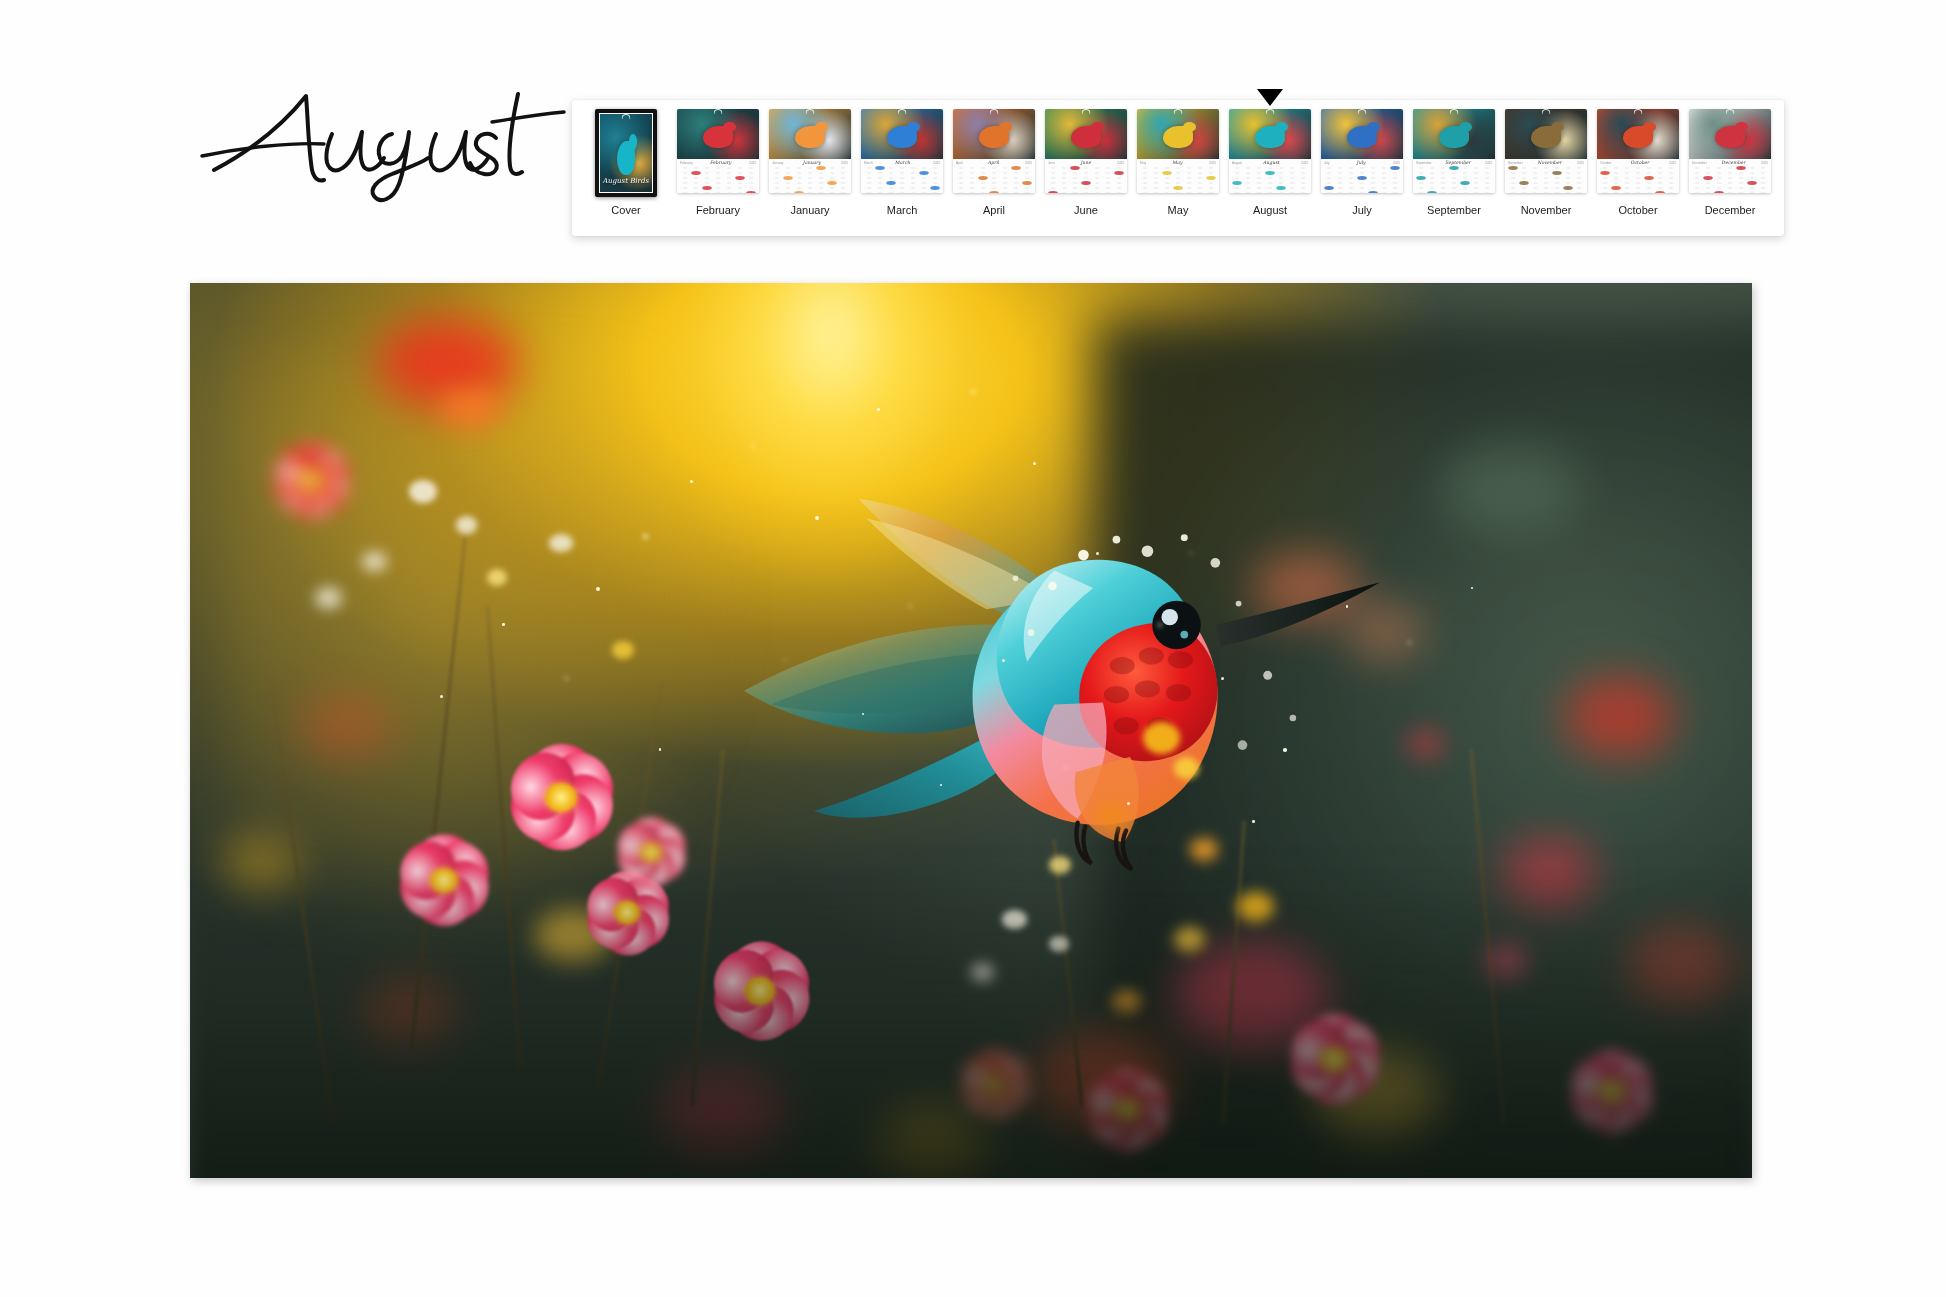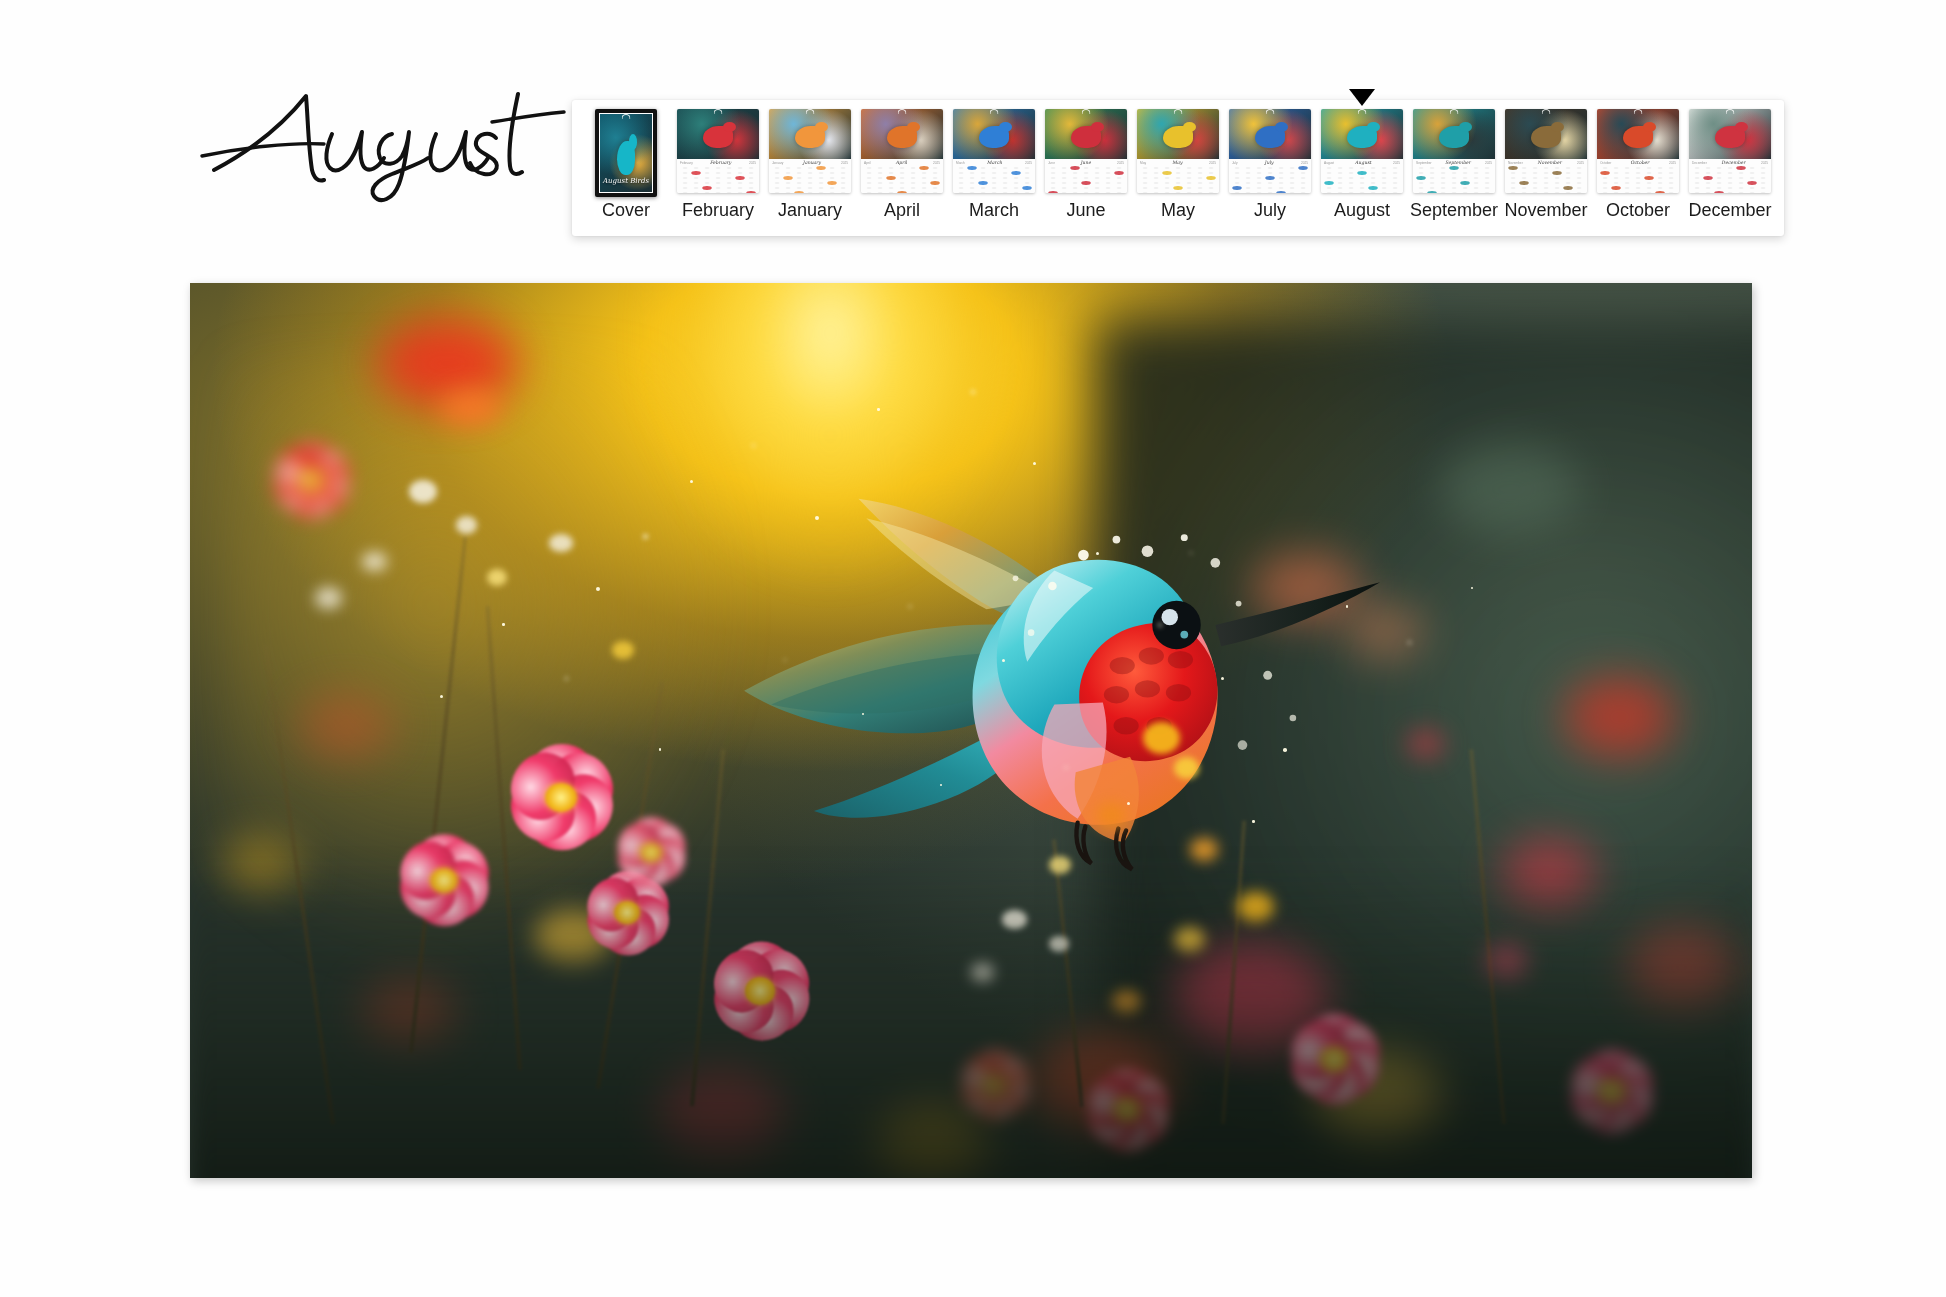--- a/index.html
+++ b/index.html
@@ -132,21 +132,21 @@
     transform: translateX(-50%);
     width: 9px;
     height: 5px;
     border: 1px solid rgba(255,255,255,0.85);
     border-bottom: none;
     border-radius: 5px 5px 0 0;
     z-index: 4;
   }
   .thumb-label {
     margin-top: 6px;
-    font-size: 18px;
+    font-size: 11px;
     color: #1c1c1c;
     line-height: 22px;
     white-space: nowrap;
     font-family: "Liberation Sans", sans-serif;
   }
   .thumb.cover .thumb-label { margin-top: 2px; }
 
   
   .pointer {
     position: absolute;
@@ -403,20 +403,81 @@
                 <i></i>
                 <i></i>
                 <i></i>
               </div>
             </div>
           </div>
           <div class="thumb-label">January</div>
         </div>
         <div class="thumb">
           <div class="thumb-img">
+            <div class="thumb-photo" style="background: radial-gradient(circle at 30% 30%, rgb(217, 166, 58) 0%, rgba(0, 0, 0, 0) 58%), radial-gradient(circle at 72% 62%, rgb(196, 51, 47) 0%, rgba(0, 0, 0, 0) 46%), linear-gradient(135deg, rgb(46, 127, 196) 0%, rgb(29, 47, 51) 100%);">
+              <div style="position: absolute; left: 32%; top: 34%; width: 36%; height: 44%; border-radius: 60% 40% 48% 52%; background: rgb(47, 127, 214); box-shadow: rgba(0, 0, 0, 0.35) 0px 0px 5px;"></div>
+              <div style="position: absolute; left: 56%; top: 26%; width: 16%; height: 20%; border-radius: 50%; background: rgb(47, 127, 214);"></div>
+            </div>
+            <div class="hanger"></div>
+            <div class="thumb-grid">
+              <div class="grid-head">
+                <span>March</span>
+                <span class="mini-script">March</span>
+                <span>2025</span>
+              </div>
+              <div class="grid-dots">
+                <i></i>
+                <i class="mark" style="background: rgb(47, 127, 214); opacity: 0.85;"></i>
+                <i></i>
+                <i></i>
+                <i></i>
+                <i></i>
+                <i></i>
+                <i></i>
+                <i></i>
+                <i></i>
+                <i></i>
+                <i></i>
+                <i class="mark" style="background: rgb(47, 127, 214); opacity: 0.85;"></i>
+                <i></i>
+                <i></i>
+                <i></i>
+                <i></i>
+                <i></i>
+                <i></i>
+                <i></i>
+                <i></i>
+                <i></i>
+                <i></i>
+                <i class="mark" style="background: rgb(47, 127, 214); opacity: 0.85;"></i>
+                <i></i>
+                <i></i>
+                <i></i>
+                <i></i>
+                <i></i>
+                <i></i>
+                <i></i>
+                <i></i>
+                <i></i>
+                <i></i>
+                <i class="mark" style="background: rgb(47, 127, 214); opacity: 0.85;"></i>
+                <i></i>
+                <i></i>
+                <i></i>
+                <i></i>
+                <i></i>
+                <i></i>
+                <i></i>
+              </div>
+            </div>
+          </div>
+          <div class="thumb-label">March</div>
+        </div>
+        <div class="thumb">
+          <div class="thumb-img">
             <div class="thumb-photo" style="background: radial-gradient(circle at 30% 30%, rgb(143, 127, 168) 0%, rgba(0, 0, 0, 0) 58%), radial-gradient(circle at 72% 62%, rgb(220, 210, 194) 0%, rgba(0, 0, 0, 0) 46%), linear-gradient(135deg, rgb(224, 116, 42) 0%, rgb(29, 47, 51) 100%);">
               <div style="position: absolute; left: 32%; top: 34%; width: 36%; height: 44%; border-radius: 60% 40% 48% 52%; background: rgb(224, 116, 42); box-shadow: rgba(0, 0, 0, 0.35) 0px 0px 5px;"></div>
               <div style="position: absolute; left: 56%; top: 26%; width: 16%; height: 20%; border-radius: 50%; background: rgb(224, 116, 42);"></div>
             </div>
             <div class="hanger"></div>
             <div class="thumb-grid">
               <div class="grid-head">
                 <span>April</span>
                 <span class="mini-script">April</span>
                 <span>2025</span>
@@ -464,81 +525,20 @@
                 <i></i>
                 <i></i>
                 <i></i>
               </div>
             </div>
           </div>
           <div class="thumb-label">April</div>
         </div>
         <div class="thumb">
           <div class="thumb-img">
-            <div class="thumb-photo" style="background: radial-gradient(circle at 30% 30%, rgb(217, 166, 58) 0%, rgba(0, 0, 0, 0) 58%), radial-gradient(circle at 72% 62%, rgb(196, 51, 47) 0%, rgba(0, 0, 0, 0) 46%), linear-gradient(135deg, rgb(46, 127, 196) 0%, rgb(29, 47, 51) 100%);">
-              <div style="position: absolute; left: 32%; top: 34%; width: 36%; height: 44%; border-radius: 60% 40% 48% 52%; background: rgb(47, 127, 214); box-shadow: rgba(0, 0, 0, 0.35) 0px 0px 5px;"></div>
-              <div style="position: absolute; left: 56%; top: 26%; width: 16%; height: 20%; border-radius: 50%; background: rgb(47, 127, 214);"></div>
-            </div>
-            <div class="hanger"></div>
-            <div class="thumb-grid">
-              <div class="grid-head">
-                <span>March</span>
-                <span class="mini-script">March</span>
-                <span>2025</span>
-              </div>
-              <div class="grid-dots">
-                <i></i>
-                <i class="mark" style="background: rgb(47, 127, 214); opacity: 0.85;"></i>
-                <i></i>
-                <i></i>
-                <i></i>
-                <i></i>
-                <i></i>
-                <i></i>
-                <i></i>
-                <i></i>
-                <i></i>
-                <i></i>
-                <i class="mark" style="background: rgb(47, 127, 214); opacity: 0.85;"></i>
-                <i></i>
-                <i></i>
-                <i></i>
-                <i></i>
-                <i></i>
-                <i></i>
-                <i></i>
-                <i></i>
-                <i></i>
-                <i></i>
-                <i class="mark" style="background: rgb(47, 127, 214); opacity: 0.85;"></i>
-                <i></i>
-                <i></i>
-                <i></i>
-                <i></i>
-                <i></i>
-                <i></i>
-                <i></i>
-                <i></i>
-                <i></i>
-                <i></i>
-                <i class="mark" style="background: rgb(47, 127, 214); opacity: 0.85;"></i>
-                <i></i>
-                <i></i>
-                <i></i>
-                <i></i>
-                <i></i>
-                <i></i>
-                <i></i>
-              </div>
-            </div>
-          </div>
-          <div class="thumb-label">March</div>
-        </div>
-        <div class="thumb">
-          <div class="thumb-img">
             <div class="thumb-photo" style="background: radial-gradient(circle at 30% 30%, rgb(226, 184, 58) 0%, rgba(0, 0, 0, 0) 58%), radial-gradient(circle at 72% 62%, rgb(207, 47, 61) 0%, rgba(0, 0, 0, 0) 46%), linear-gradient(135deg, rgb(47, 143, 94) 0%, rgb(29, 47, 51) 100%);">
               <div style="position: absolute; left: 32%; top: 34%; width: 36%; height: 44%; border-radius: 60% 40% 48% 52%; background: rgb(207, 47, 61); box-shadow: rgba(0, 0, 0, 0.35) 0px 0px 5px;"></div>
               <div style="position: absolute; left: 56%; top: 26%; width: 16%; height: 20%; border-radius: 50%; background: rgb(207, 47, 61);"></div>
             </div>
             <div class="hanger"></div>
             <div class="thumb-grid">
               <div class="grid-head">
                 <span>June</span>
                 <span class="mini-script">June</span>
                 <span>2025</span>
@@ -647,20 +647,82 @@
                 <i></i>
                 <i></i>
                 <i></i>
               </div>
             </div>
           </div>
           <div class="thumb-label">May</div>
         </div>
         <div class="thumb">
           <div class="thumb-img">
+            <div class="thumb-photo" style="background: radial-gradient(circle at 30% 30%, rgb(232, 191, 46) 0%, rgba(0, 0, 0, 0) 58%), radial-gradient(circle at 72% 62%, rgb(226, 69, 76) 0%, rgba(0, 0, 0, 0) 46%), linear-gradient(135deg, rgb(31, 168, 184) 0%, rgb(29, 47, 51) 100%);">
+              <div style="position: absolute; left: 32%; top: 34%; width: 36%; height: 44%; border-radius: 60% 40% 48% 52%; background: rgb(31, 176, 192); box-shadow: rgba(0, 0, 0, 0.35) 0px 0px 5px;"></div>
+              <div style="position: absolute; left: 56%; top: 26%; width: 16%; height: 20%; border-radius: 50%; background: rgb(31, 176, 192);"></div>
+            </div>
+            <div class="hanger"></div>
+            <div class="thumb-grid">
+              <div class="grid-head">
+                <span>August</span>
+                <span class="mini-script">August</span>
+                <span>2025</span>
+              </div>
+              <div class="grid-dots">
+                <i></i>
+                <i></i>
+                <i></i>
+                <i></i>
+                <i></i>
+                <i></i>
+                <i></i>
+                <i></i>
+                <i></i>
+                <i></i>
+                <i class="mark" style="background: rgb(31, 176, 192); opacity: 0.85;"></i>
+                <i></i>
+                <i></i>
+                <i></i>
+                <i></i>
+                <i></i>
+                <i></i>
+                <i></i>
+                <i></i>
+                <i></i>
+                <i></i>
+                <i class="mark" style="background: rgb(31, 176, 192); opacity: 0.85;"></i>
+                <i></i>
+                <i></i>
+                <i></i>
+                <i></i>
+                <i></i>
+                <i></i>
+                <i></i>
+                <i></i>
+                <i></i>
+                <i></i>
+                <i class="mark" style="background: rgb(31, 176, 192); opacity: 0.85;"></i>
+                <i></i>
+                <i></i>
+                <i></i>
+                <i></i>
+                <i></i>
+                <i></i>
+                <i></i>
+                <i></i>
+                <i></i>
+              </div>
+            </div>
+          </div>
+          <div class="thumb-label">August</div>
+          <div class="pointer"></div>
+        </div>
+        <div class="thumb">
+          <div class="thumb-img">
             <div class="thumb-photo" style="background: radial-gradient(circle at 30% 30%, rgb(240, 194, 58) 0%, rgba(0, 0, 0, 0) 58%), radial-gradient(circle at 72% 62%, rgb(210, 71, 74) 0%, rgba(0, 0, 0, 0) 46%), linear-gradient(135deg, rgb(47, 111, 196) 0%, rgb(29, 47, 51) 100%);">
               <div style="position: absolute; left: 32%; top: 34%; width: 36%; height: 44%; border-radius: 60% 40% 48% 52%; background: rgb(47, 111, 196); box-shadow: rgba(0, 0, 0, 0.35) 0px 0px 5px;"></div>
               <div style="position: absolute; left: 56%; top: 26%; width: 16%; height: 20%; border-radius: 50%; background: rgb(47, 111, 196);"></div>
             </div>
             <div class="hanger"></div>
             <div class="thumb-grid">
               <div class="grid-head">
                 <span>July</span>
                 <span class="mini-script">July</span>
                 <span>2025</span>
@@ -705,82 +767,20 @@
                 <i></i>
                 <i></i>
                 <i></i>
                 <i class="mark" style="background: rgb(47, 111, 196); opacity: 0.85;"></i>
                 <i></i>
                 <i></i>
               </div>
             </div>
           </div>
           <div class="thumb-label">July</div>
-        </div>
-        <div class="thumb">
-          <div class="thumb-img">
-            <div class="thumb-photo" style="background: radial-gradient(circle at 30% 30%, rgb(232, 191, 46) 0%, rgba(0, 0, 0, 0) 58%), radial-gradient(circle at 72% 62%, rgb(226, 69, 76) 0%, rgba(0, 0, 0, 0) 46%), linear-gradient(135deg, rgb(31, 168, 184) 0%, rgb(29, 47, 51) 100%);">
-              <div style="position: absolute; left: 32%; top: 34%; width: 36%; height: 44%; border-radius: 60% 40% 48% 52%; background: rgb(31, 176, 192); box-shadow: rgba(0, 0, 0, 0.35) 0px 0px 5px;"></div>
-              <div style="position: absolute; left: 56%; top: 26%; width: 16%; height: 20%; border-radius: 50%; background: rgb(31, 176, 192);"></div>
-            </div>
-            <div class="hanger"></div>
-            <div class="thumb-grid">
-              <div class="grid-head">
-                <span>August</span>
-                <span class="mini-script">August</span>
-                <span>2025</span>
-              </div>
-              <div class="grid-dots">
-                <i></i>
-                <i></i>
-                <i></i>
-                <i></i>
-                <i></i>
-                <i></i>
-                <i></i>
-                <i></i>
-                <i></i>
-                <i></i>
-                <i class="mark" style="background: rgb(31, 176, 192); opacity: 0.85;"></i>
-                <i></i>
-                <i></i>
-                <i></i>
-                <i></i>
-                <i></i>
-                <i></i>
-                <i></i>
-                <i></i>
-                <i></i>
-                <i></i>
-                <i class="mark" style="background: rgb(31, 176, 192); opacity: 0.85;"></i>
-                <i></i>
-                <i></i>
-                <i></i>
-                <i></i>
-                <i></i>
-                <i></i>
-                <i></i>
-                <i></i>
-                <i></i>
-                <i></i>
-                <i class="mark" style="background: rgb(31, 176, 192); opacity: 0.85;"></i>
-                <i></i>
-                <i></i>
-                <i></i>
-                <i></i>
-                <i></i>
-                <i></i>
-                <i></i>
-                <i></i>
-                <i></i>
-              </div>
-            </div>
-          </div>
-          <div class="thumb-label">August</div>
-          <div class="pointer"></div>
         </div>
         <div class="thumb">
           <div class="thumb-img">
             <div class="thumb-photo" style="background: radial-gradient(circle at 30% 30%, rgb(216, 162, 58) 0%, rgba(0, 0, 0, 0) 58%), radial-gradient(circle at 72% 62%, rgb(43, 58, 60) 0%, rgba(0, 0, 0, 0) 46%), linear-gradient(135deg, rgb(31, 159, 168) 0%, rgb(29, 47, 51) 100%);">
               <div style="position: absolute; left: 32%; top: 34%; width: 36%; height: 44%; border-radius: 60% 40% 48% 52%; background: rgb(31, 159, 168); box-shadow: rgba(0, 0, 0, 0.35) 0px 0px 5px;"></div>
               <div style="position: absolute; left: 56%; top: 26%; width: 16%; height: 20%; border-radius: 50%; background: rgb(31, 159, 168);"></div>
             </div>
             <div class="hanger"></div>
             <div class="thumb-grid">
               <div class="grid-head">

